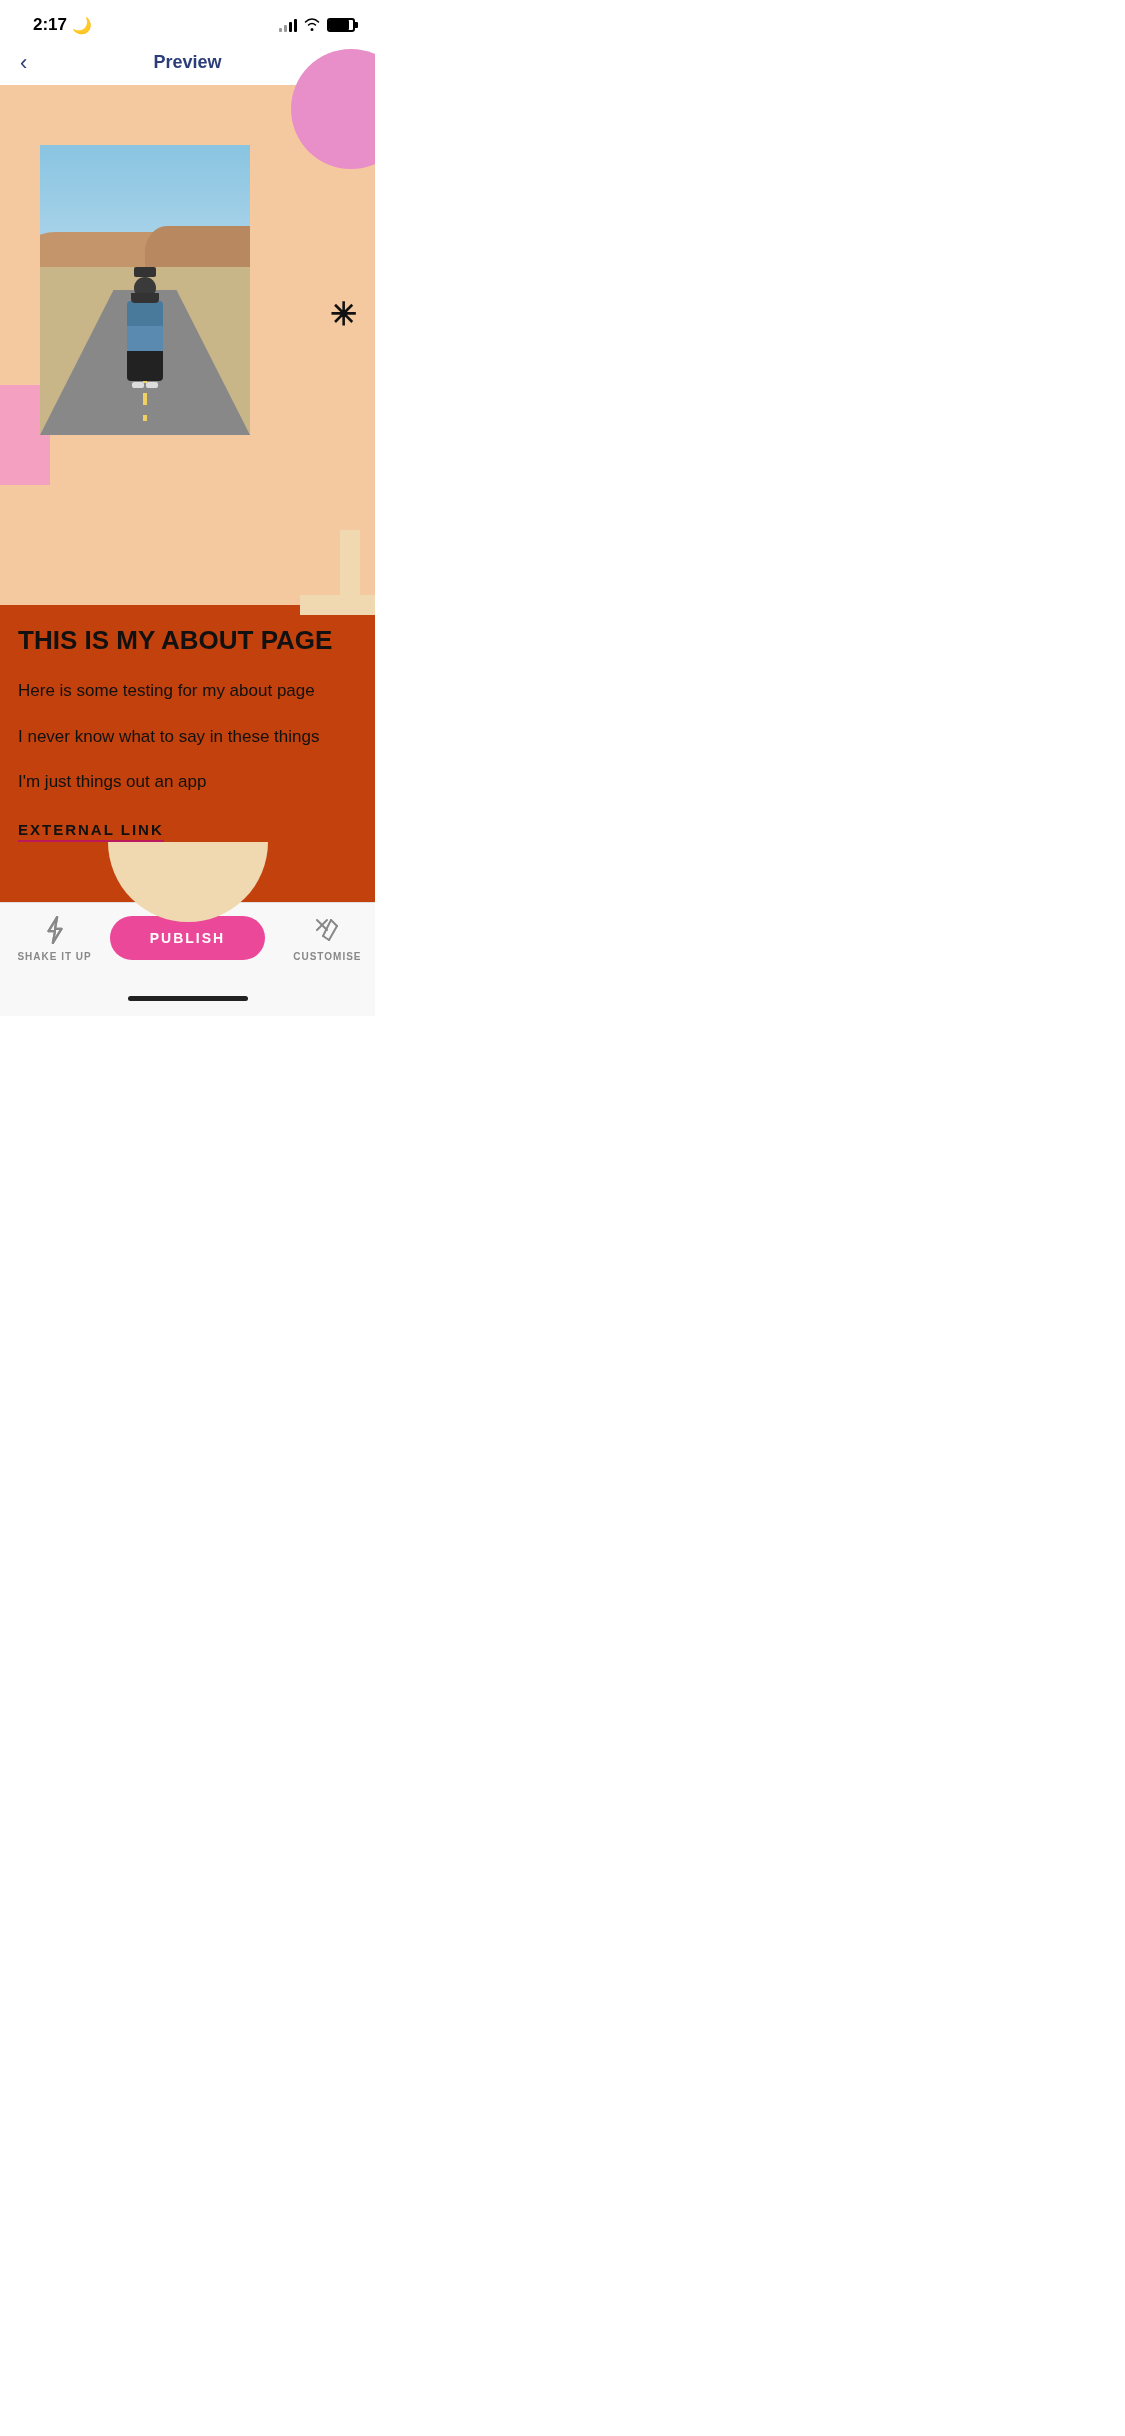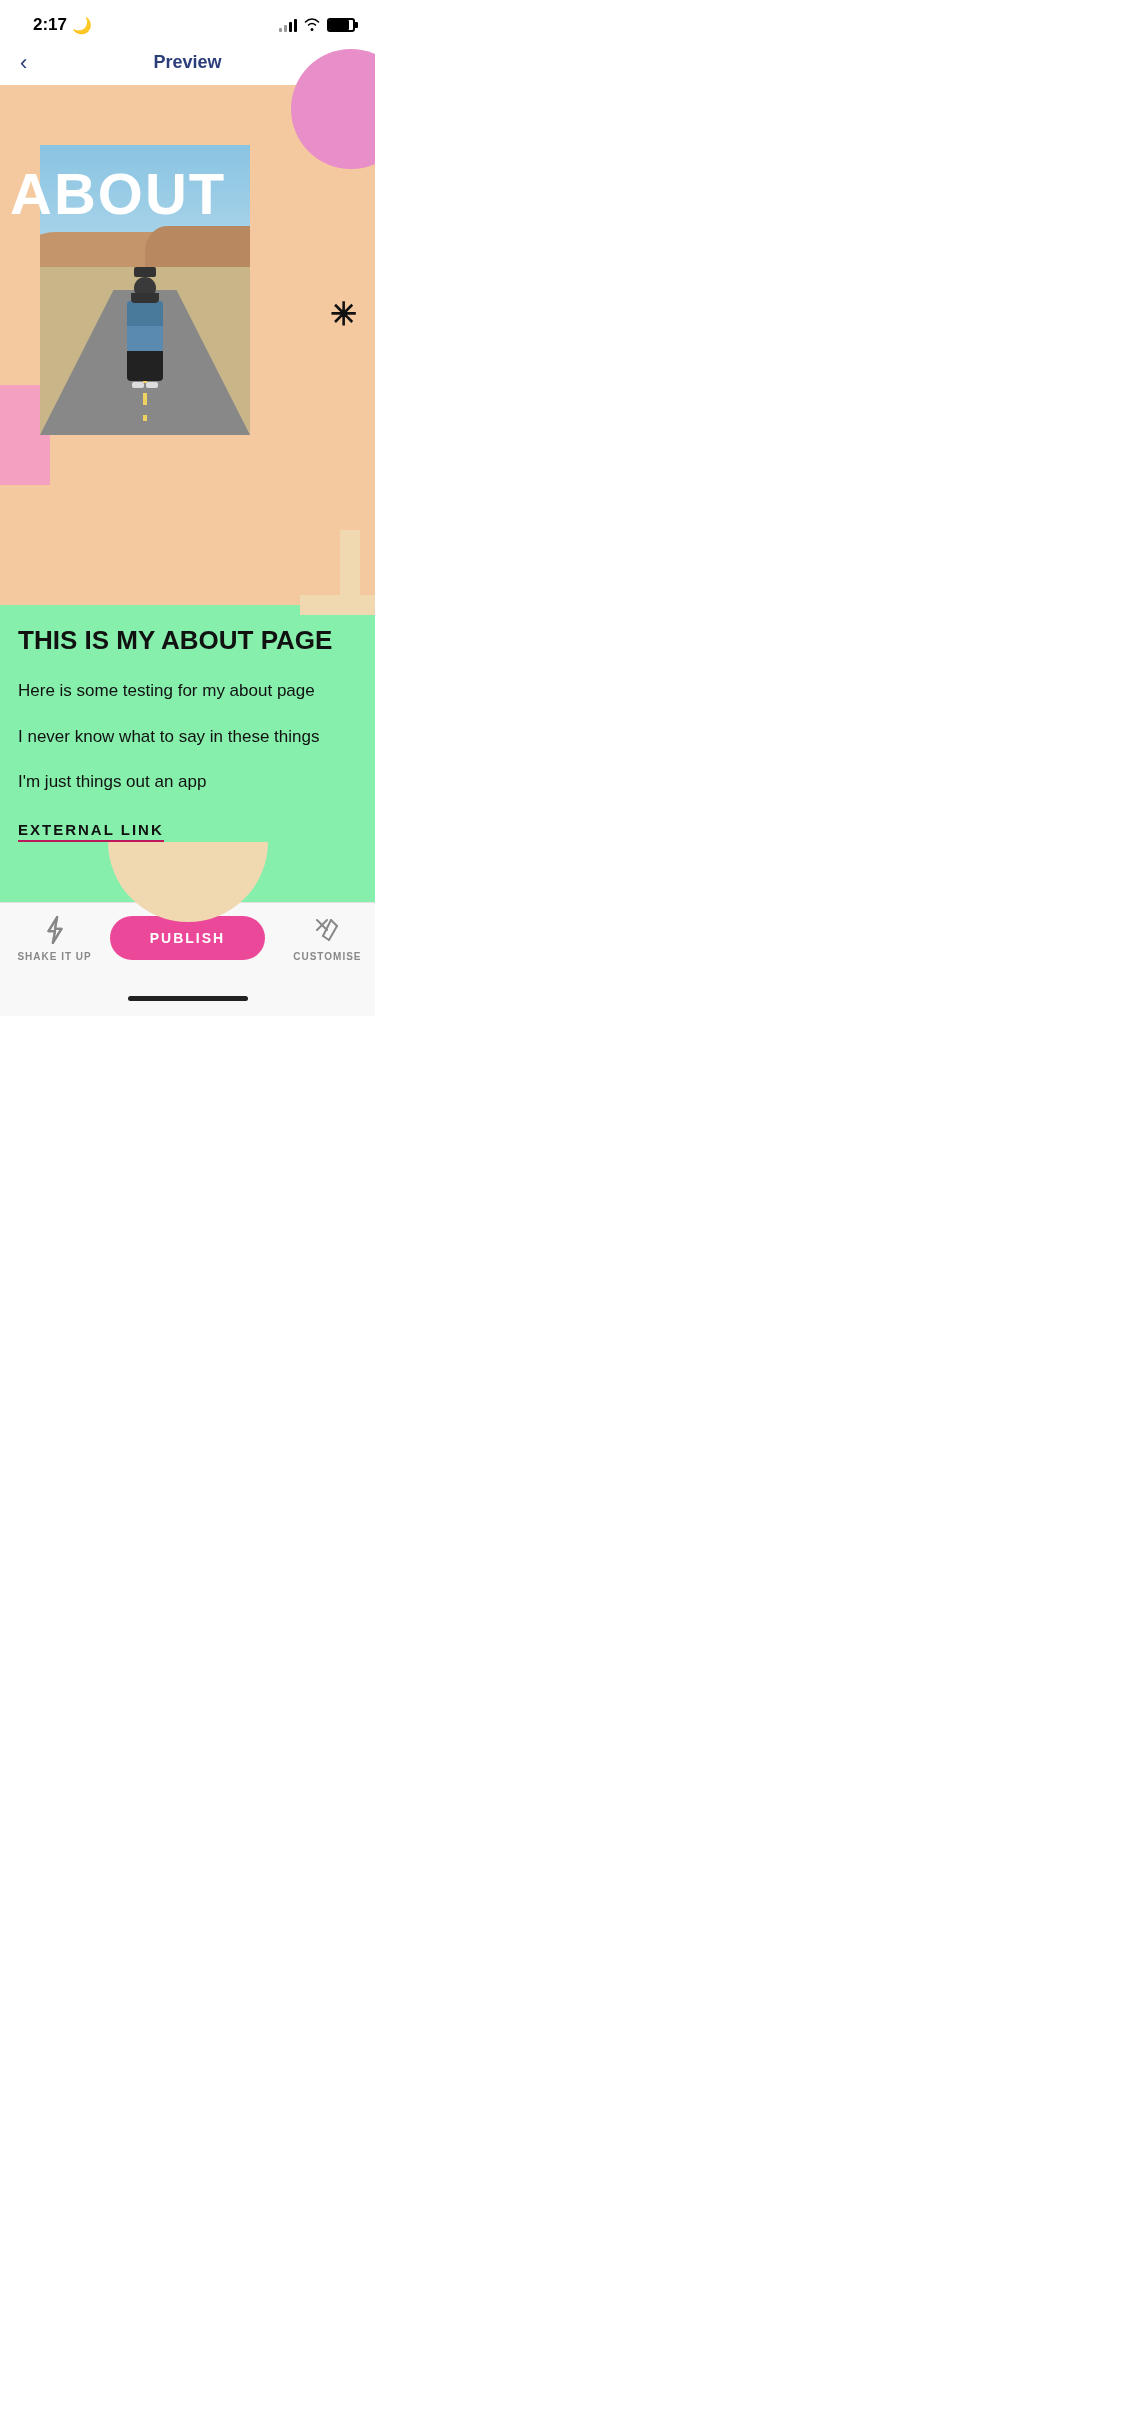--- a/index.html
+++ b/index.html
@@ -230,21 +230,21 @@
     .cream-l-horizontal {
       position: absolute;
       bottom: 0; right: 0;
       width: 75px;
       height: 20px;
       background: #f0d9b0;
     }
 
     
     .pink-section {
-      background: #86efac;
+      background: #c2410c;
       padding: 20px 18px 60px;
       position: relative;
     }
 
     .section-heading {
       font-size: 26px;
       font-weight: 900;
       color: #111;
       margin-bottom: 22px;
       line-height: 1.2;
@@ -405,21 +405,20 @@
   <span class="nav-back">‹</span>
   <span class="nav-title">Preview</span>
 </div>
 
 <div class="content-area">
 
   <div class="hero-section">
 
     <div class="pink-circle"></div>
 
-    <div class="about-text">ABOUT</div>
 
     <div class="img-placeholder">
       <div class="road-scene">
         <div class="sky"></div>
 
         <div style="position:absolute;top:30%;left:-10%;right:-10%;height:20%;background:#c4956a;border-radius:40% 40% 0 0 / 80px;"></div>
         <div style="position:absolute;top:28%;left:50%;right:-20%;height:18%;background:#b88860;border-radius:40% 40% 0 0 / 70px;"></div>
 
         <div style="position:absolute;top:42%;left:0;right:0;bottom:0;background:#c8b588;"></div>
 

